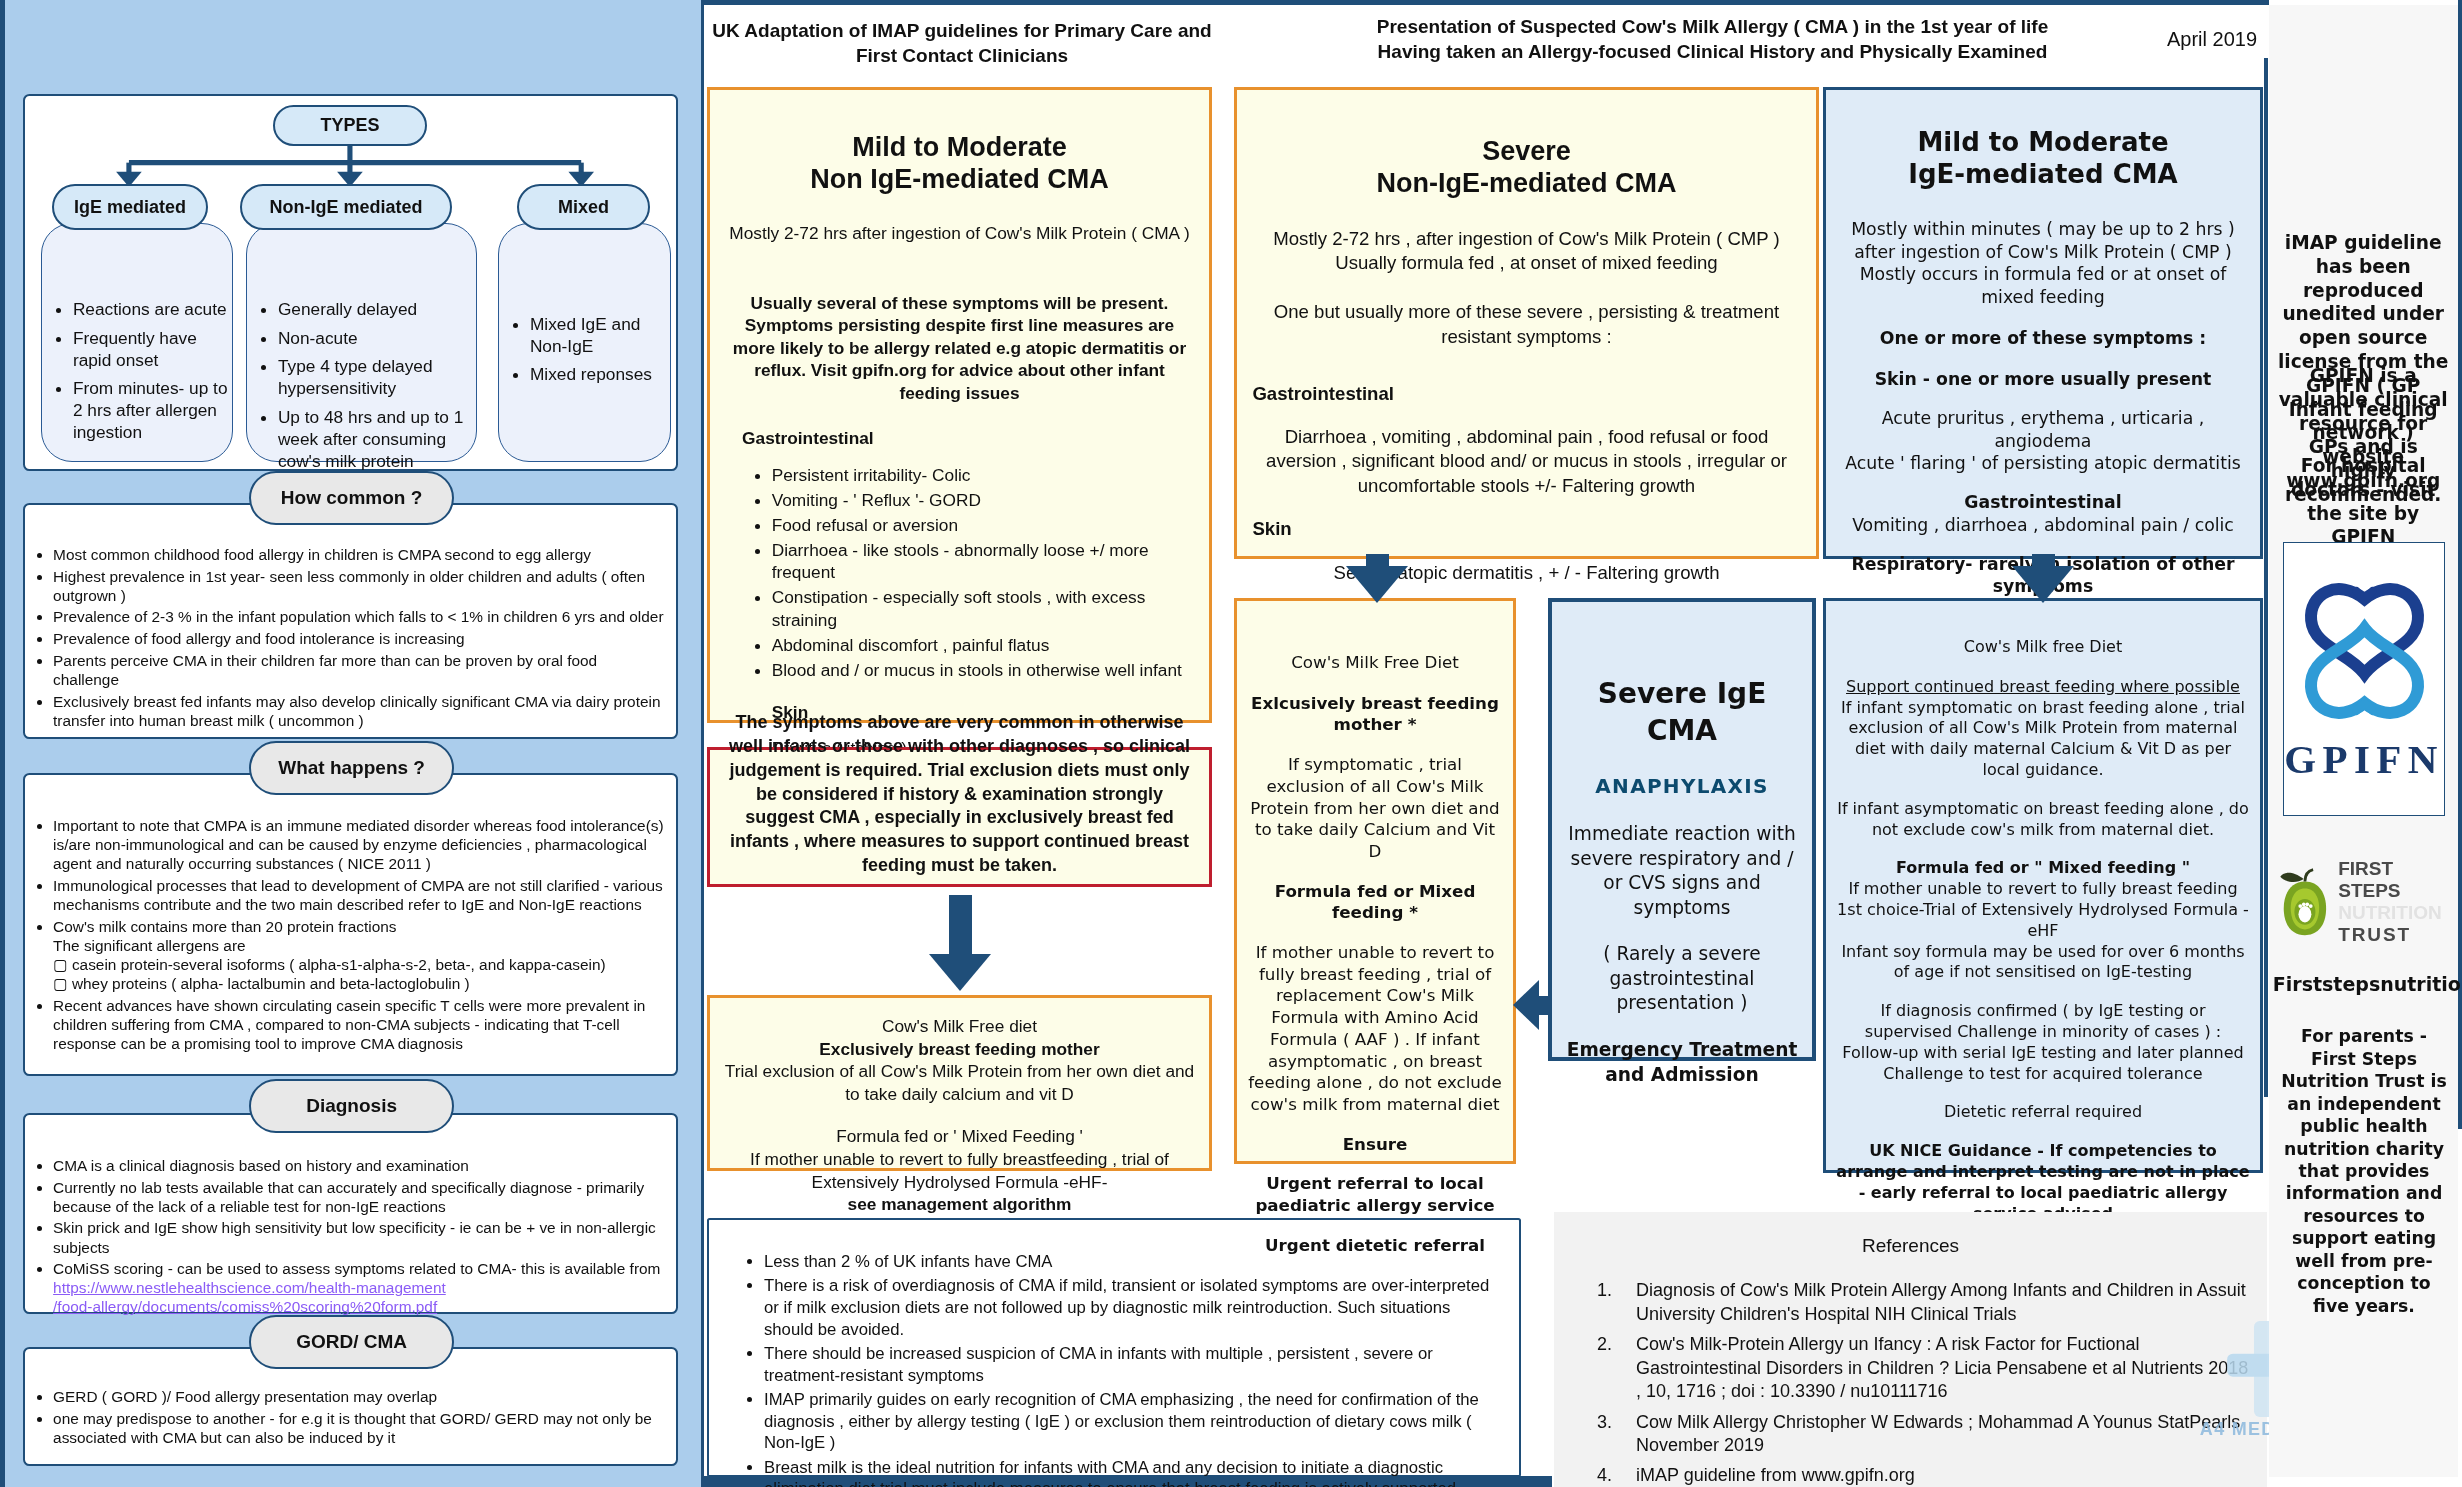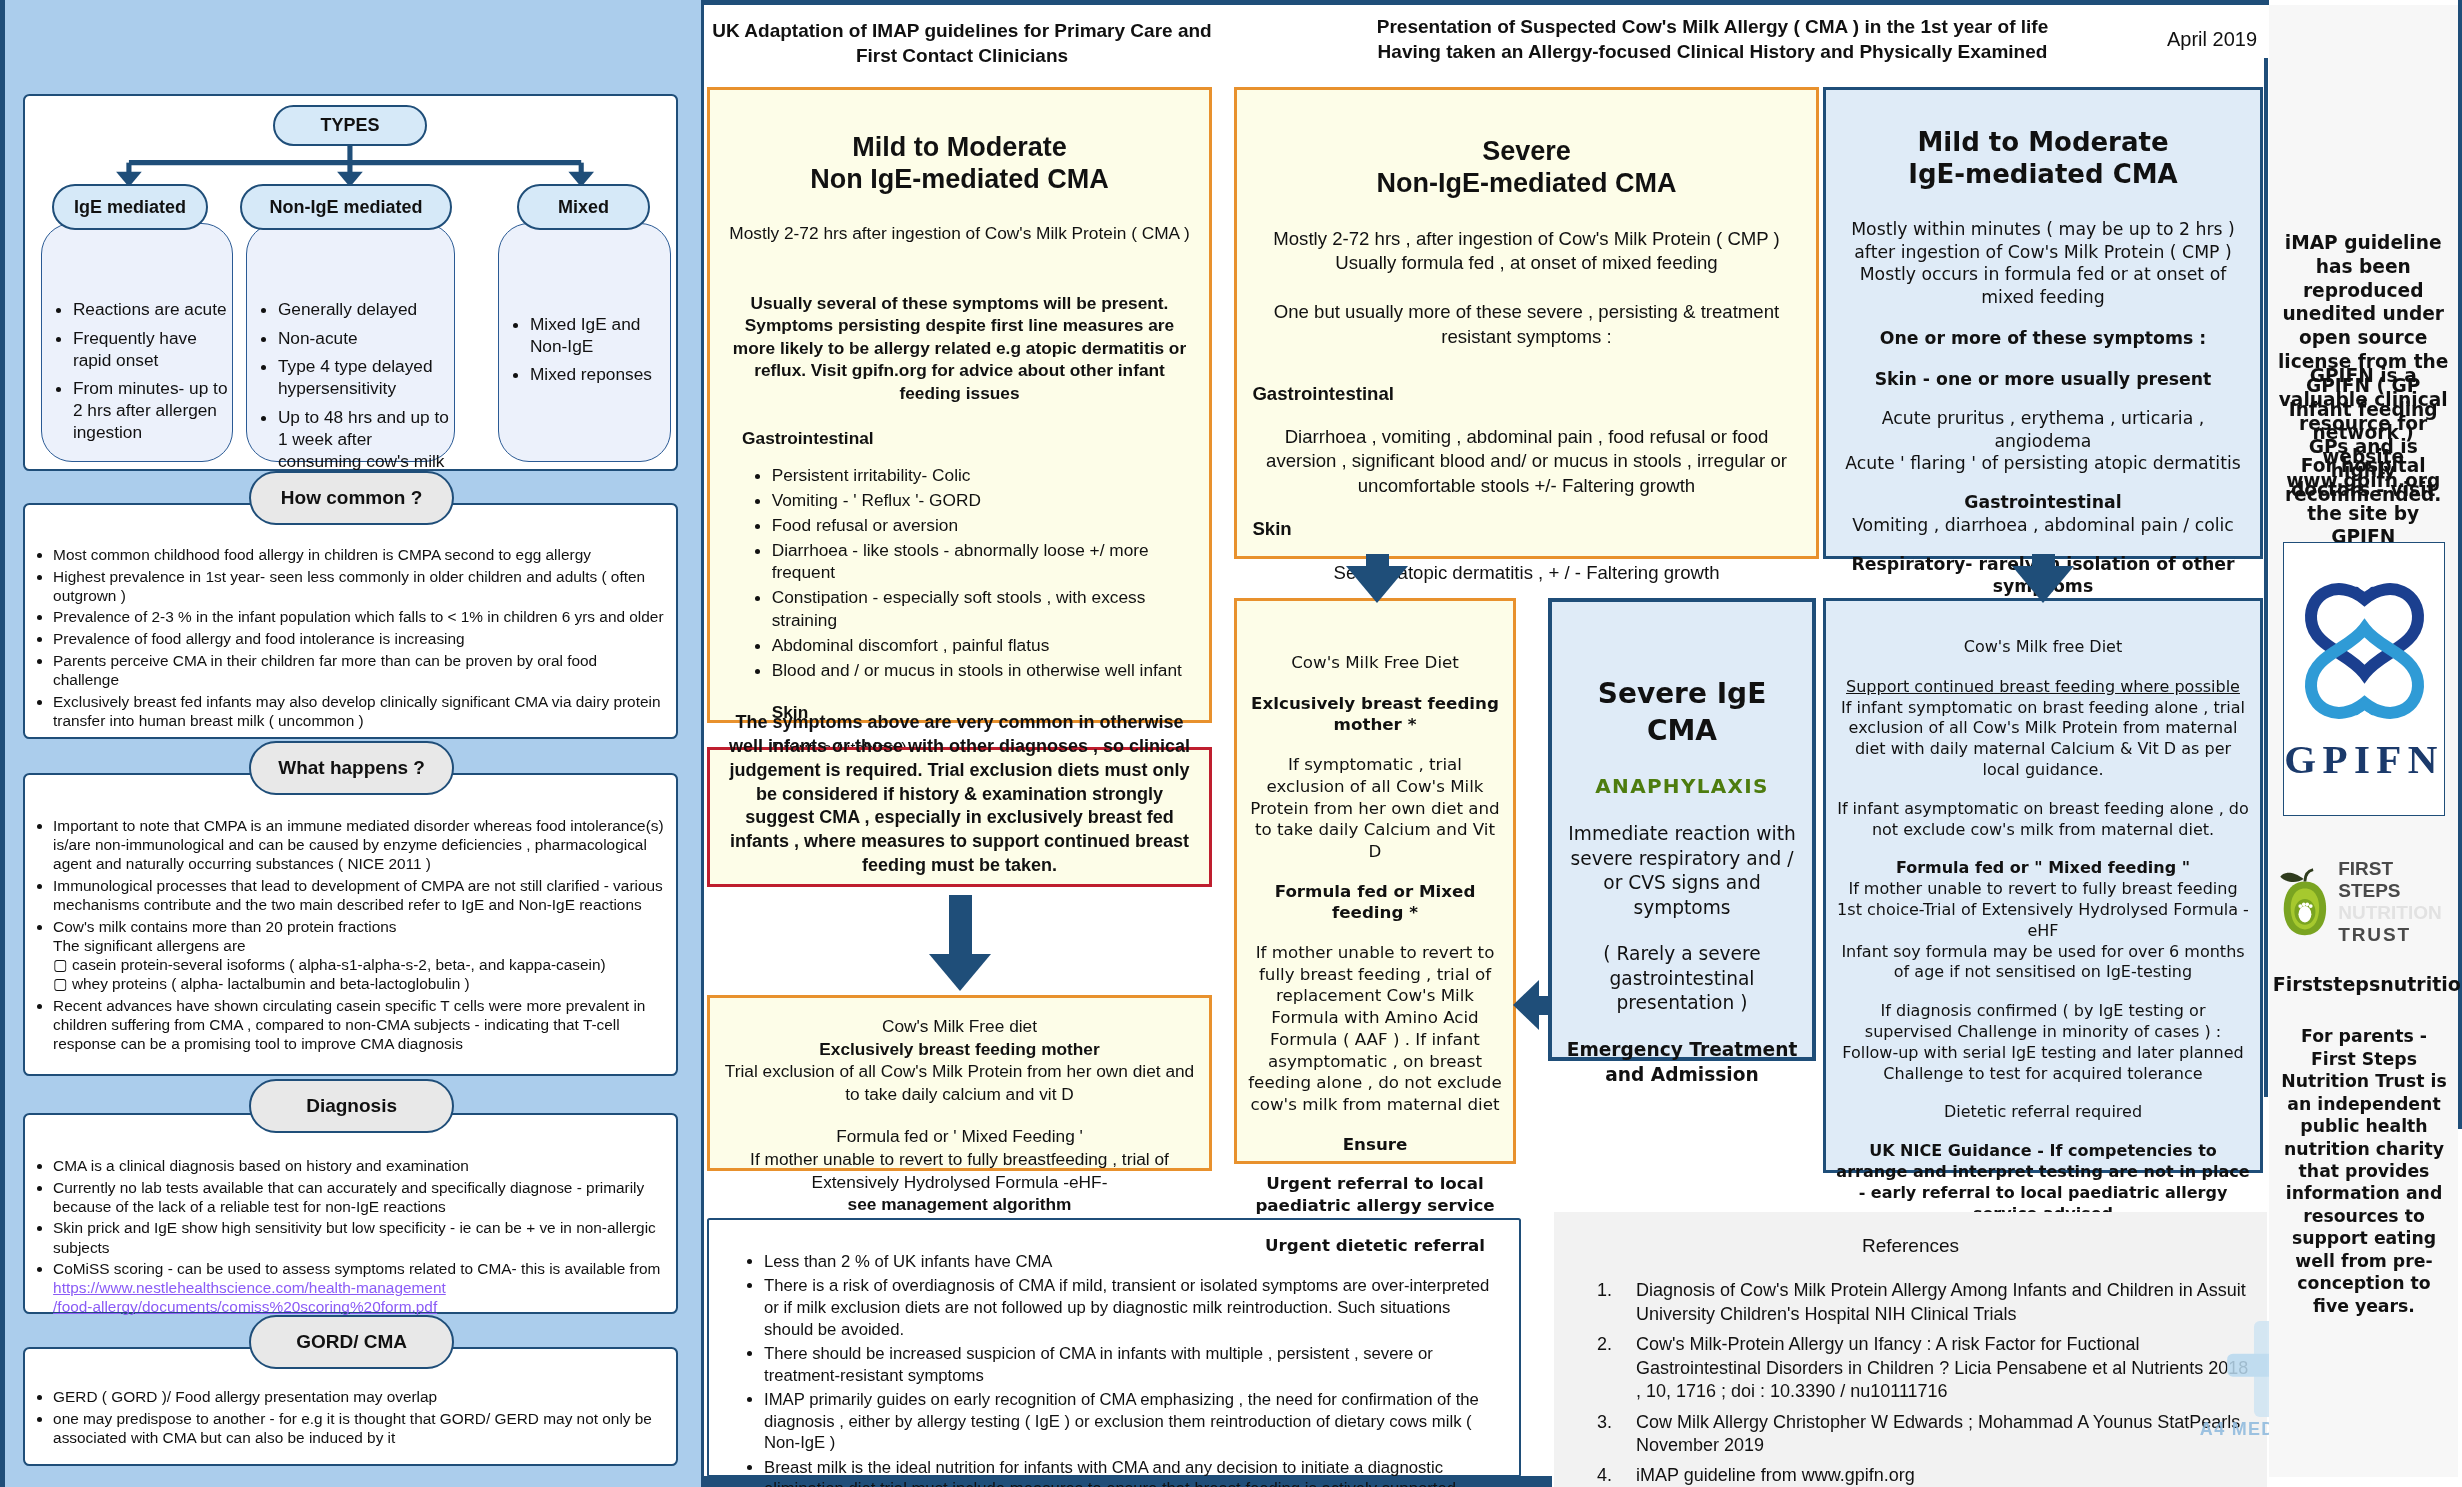--- a/index.html
+++ b/index.html
@@ -71,21 +71,21 @@
       </g>
     </svg>
 
     <div class="abs tbody" style="left:16px;top:127px;width:192px;height:239px;padding:74px 3.8px 6.4px 3.8px;">
       <ul>
         <li>Reactions are acute</li>
         <li>Frequently have rapid onset</li>
         <li>From minutes- up to 2 hrs after allergen ingestion</li>
       </ul>
     </div>
-    <div class="abs tbody" style="left:221px;top:127px;width:209px;height:239px;padding:74px 3.8px 6.4px 3.8px;">
+    <div class="abs tbody" style="left:221px;top:127px;width:231px;height:239px;padding:74px 3.8px 6.4px 3.8px;">
       <ul>
         <li>Generally delayed</li>
         <li>Non-acute</li>
         <li>Type 4 type delayed hypersensitivity</li>
         <li>Up to 48 hrs and up to 1 week after consuming cow's milk protein</li>
       </ul>
     </div>
     <div class="abs tbody" style="left:473px;top:127px;width:173px;height:239px;display:flex;align-items:center;padding:26px 3.8px 6.4px 3.8px;">
       <ul>
         <li>Mixed IgE and Non-IgE</li>
@@ -273,21 +273,21 @@
 </div>
 
 <div class="abs arrow-left" style="left:1513px;top:980px;">
   <div class="head"></div>
     <div class="shaft"></div>
 </div>
 
 <div class="abs bbox ctr rounded-font" style="left:1548px;top:598px;width:268px;height:463px;border-width:4.5px;padding:74px 13px 6.4px 13px;font-size:18.6px;line-height:1.32;">
   <div class="b" style="font-size:28px;">Severe IgE CMA</div>
   <div style="height:23px;"></div>
-  <div class="b" style="color:#4d7c0f;letter-spacing:1.3px;font-size:20px;">ANAPHYLAXIS</div>
+  <div class="b" style="color:#0c4a6e;letter-spacing:1.3px;font-size:20px;">ANAPHYLAXIS</div>
   <div style="height:23px;"></div>
   <div>Immediate reaction with severe respiratory and / or CVS signs and symptoms</div>
   <div style="height:22px;"></div>
   <div>( Rarely a severe gastrointestinal presentation )</div>
   <div style="height:22px;"></div>
   <div class="b">Emergency Treatment and Admission</div>
 </div>
 
 <div class="abs bbox ctr rounded-font" style="left:1823px;top:87px;width:440px;height:472px;padding:37px 11.5px 6.4px 11.5px;font-size:17.3px;line-height:1.3;">
   <div class="b prel" style="font-size:26px;line-height:1.22;">Mild to Moderate

